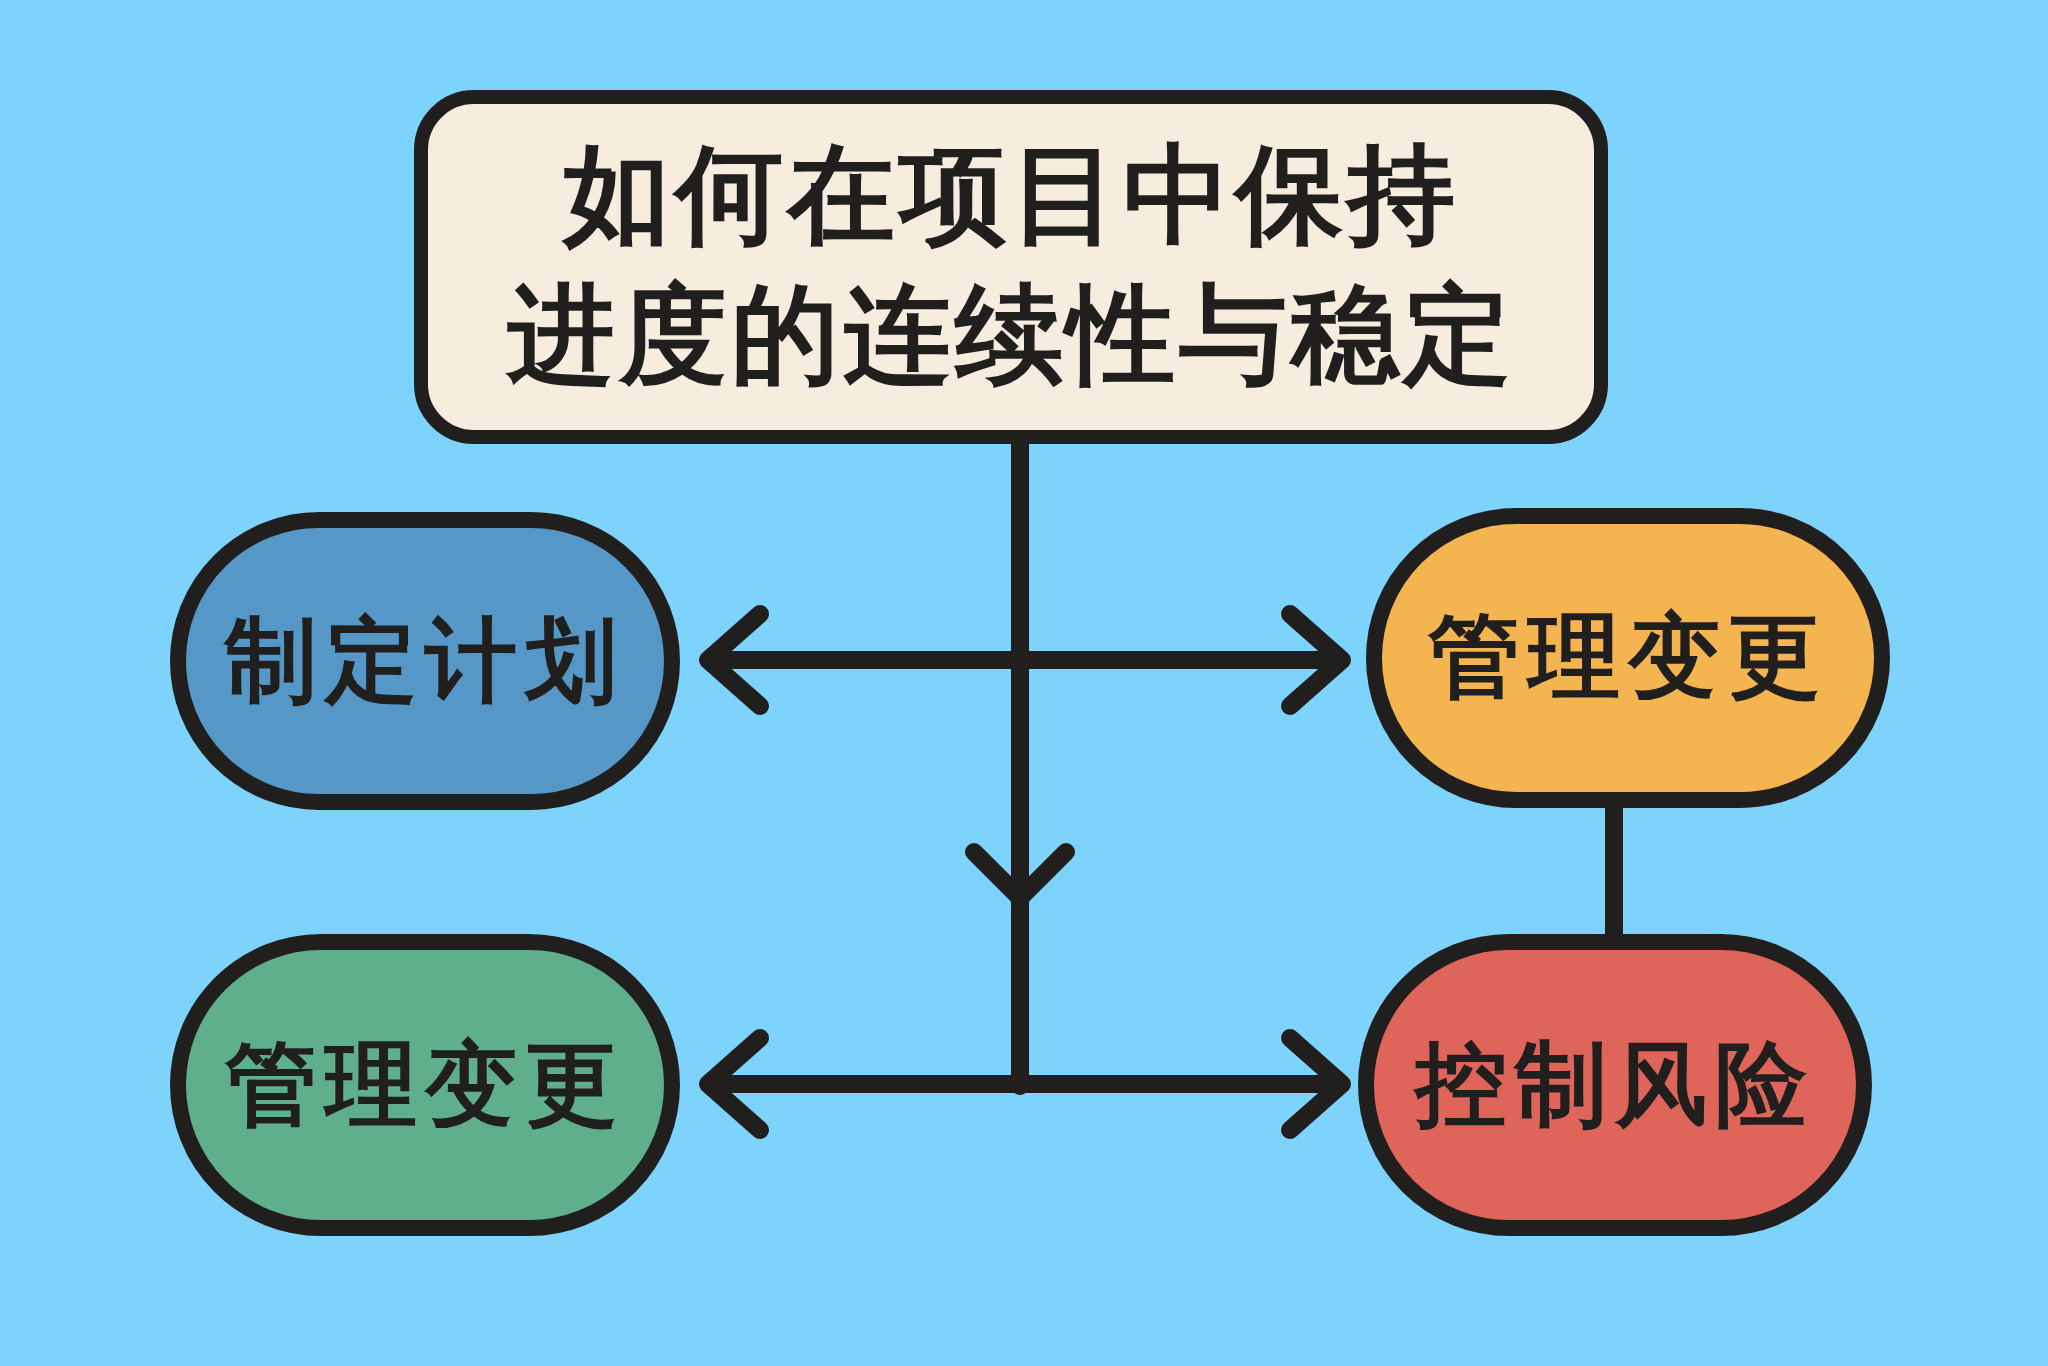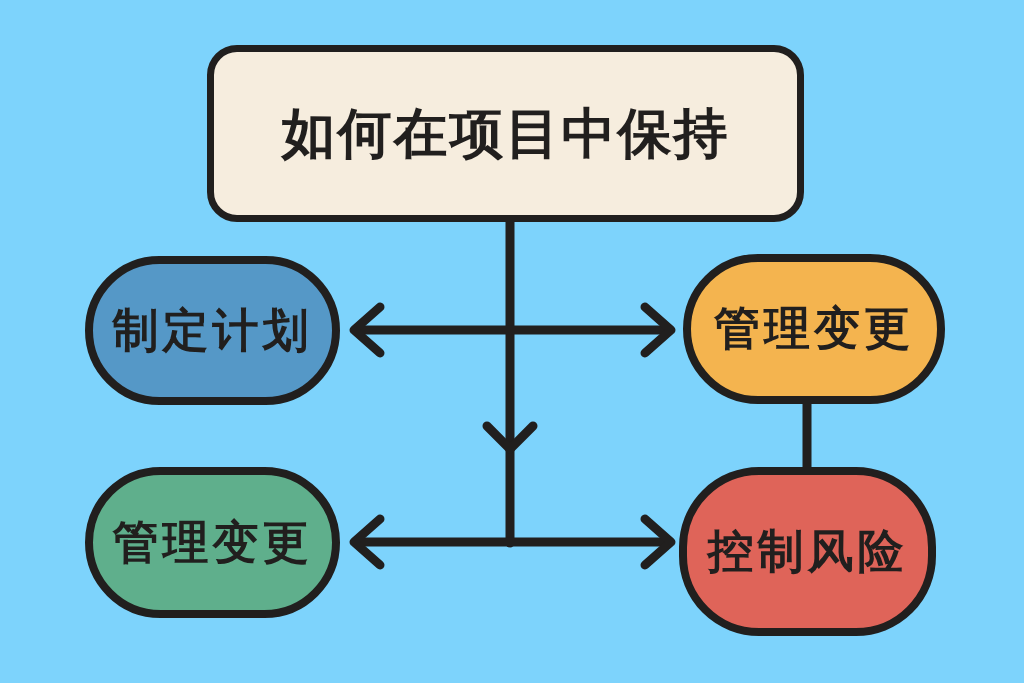--- a/index.html
+++ b/index.html
@@ -49,21 +49,21 @@
     align-items: center;
     justify-content: center;
     font-size: 46px;
     font-weight: 900;
     letter-spacing: 4px;
     white-space: nowrap;
   }
   .node-plan   { left: 85px;  top: 256px; width: 255px; height: 149px; }
   .node-change { left: 683px; top: 254px; width: 262px; height: 150px; }
   .node-track  { left: 85px;  top: 467px; width: 255px; height: 151px; }
-  .node-risk   { left: 679px; top: 467px; width: 257px; height: 169px; }
+  .node-risk   { left: 679px; top: 467px; width: 257px; height: 151px; }
 </style>
 </head>
 <body>
 
 <div class="canvas" style="background: #7dd3fc; color: rgb(33, 31, 30);">
 
   <svg class="connectors" viewBox="0 0 1024 683">
     <g fill="none" stroke-width="9" stroke-linecap="round" stroke-linejoin="round" stroke="#211F1E">
       <path d="M 510 218 L 510 543"></path>
       <path d="M 357 330 L 668 330"></path>
@@ -72,20 +72,21 @@
       <path d="M 487 426 L 510 449 L 533 426"></path>
       <path d="M 357 542 L 668 542"></path>
       <path d="M 380 519 L 354 542 L 380 565"></path>
       <path d="M 645 519 L 671 542 L 645 565"></path>
       <path d="M 807 399 L 807 470"></path>
     </g>
   </svg>
 
   <div class="title-box" style="background: rgb(246, 237, 222);">
     <span>如何在项目中保持</span>
+    <span>进度的连续性与稳定</span>
   </div>
 
   <div class="node node-plan" style="background: rgb(85, 152, 199);">
     <span>制定计划</span>
   </div>
 
   <div class="node node-change" style="background: rgb(244, 180, 79);">
     <span>管理变更</span>
   </div>
 

